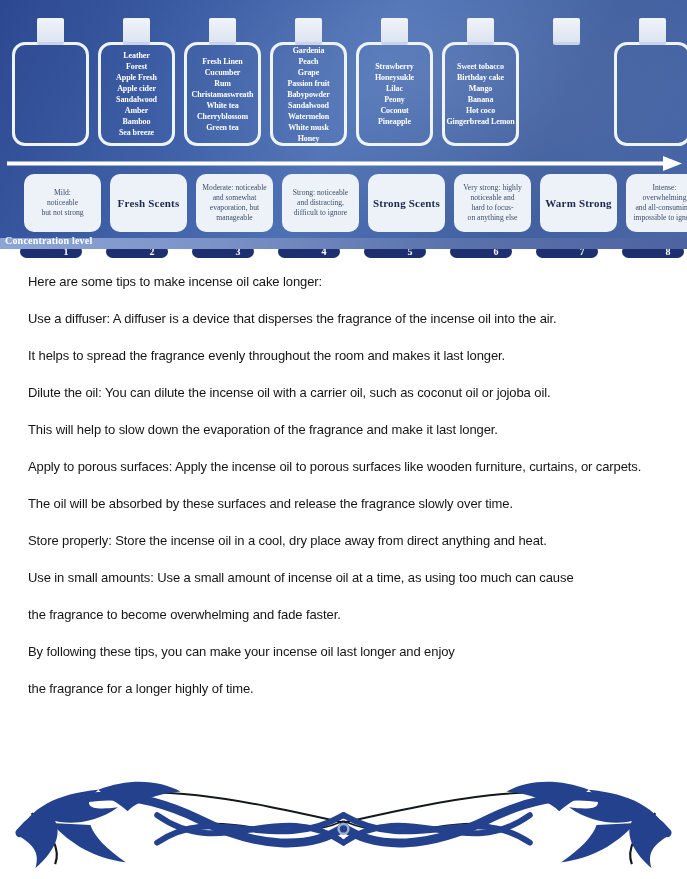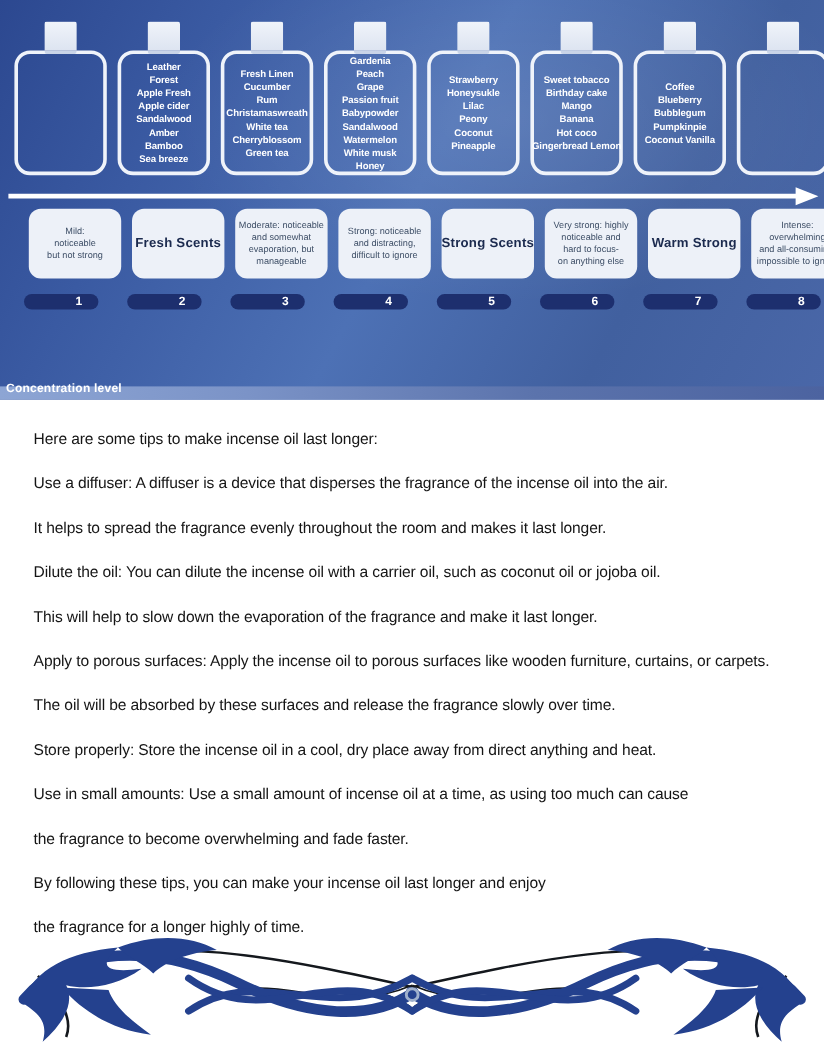--- a/index.html
+++ b/index.html
@@ -1,24 +1,25 @@
 <!DOCTYPE html>
 <html><head>
 <meta charset="utf-8">
 <style>
   * { margin:0; padding:0; box-sizing:border-box; }
   body { background:#ffffff; font-family:"Liberation Sans", sans-serif; }
   .page { width:687px; height:879px; background:#ffffff; position:relative; overflow:hidden; }
 
   
   .header {
-    position:relative; width:687px; height:333px;
+    position:relative; width:687px; height:249px;
     background:
       radial-gradient(ellipse 420px 220px at 62% 30%, rgba(255,255,255,0.10), rgba(255,255,255,0) 70%),
       linear-gradient(118deg,#2c4890 0%,#3a5aa2 22%,#4d71b5 50%,#41609f 76%,#4a67a8 100%);
+    font-family: Liberation Serif, serif;
   }
   .bottles-row { display:flex; gap:9px; padding:18px 10px 0 12px; }
   .bottle { width:77px; flex:0 0 77px; display:flex; flex-direction:column; align-items:center; }
   .cap { width:27px; height:27px; background:linear-gradient(#f0f4fa,#dde4f1); border-bottom:3px solid #c9d4e8; border-radius:2px; position:relative; z-index:2; }
   .bottle-body {
     width:77px; height:104px; margin-top:-3px; border:3px solid #eff3fa; border-radius:13px;
     display:flex; flex-direction:column; justify-content:center; align-items:center;
   }
   .scent { color:#ffffff; font-weight:bold; font-size:8px; line-height:11px; letter-spacing:-0.1px; white-space:nowrap; text-align:center; }
 
@@ -120,27 +121,20 @@
             <div class="scent">Sweet tobacco</div>
             <div class="scent">Birthday cake</div>
             <div class="scent">Mango</div>
             <div class="scent">Banana</div>
             <div class="scent">Hot coco</div>
             <div class="scent">Gingerbread Lemon</div>
           </div>
         </div>
         <div class="bottle">
           <div class="cap"></div>
-          <div class="bottle-body">
-            <div class="scent">Coffee</div>
-            <div class="scent">Blueberry</div>
-            <div class="scent">Bubblegum</div>
-            <div class="scent">Pumpkinpie</div>
-            <div class="scent">Coconut Vanilla</div>
-          </div>
         </div>
         <div class="bottle">
           <div class="cap"></div>
           <div class="bottle-body"></div>
         </div>
       </div>
 
     <div class="arrow-wrap">
       <svg width="678" height="17" viewBox="0 0 678 17">
         <line x1="2" y1="8.5" x2="661" y2="8.5" stroke="#ffffff" stroke-width="4"></line>
@@ -213,21 +207,21 @@
         <div class="pill-cell">
           <div class="pill">8</div>
         </div>
       </div>
 
     <div class="bottom-strip"></div>
     <div class="concentration-label">Concentration level</div>
   </div>
 
   <div class="content">
-      <p>Here are some tips to make incense oil last longer:</p>
+      <p>Here are some tips to make incense oil cake longer:</p>
       <p>Use a diffuser: A diffuser is a device that disperses the fragrance of the incense oil into the air.</p>
       <p>It helps to spread the fragrance evenly throughout the room and makes it last longer.</p>
       <p>Dilute the oil: You can dilute the incense oil with a carrier oil, such as coconut oil or jojoba oil.</p>
       <p>This will help to slow down the evaporation of the fragrance and make it last longer.</p>
       <p>Apply to porous surfaces: Apply the incense oil to porous surfaces like wooden furniture, curtains, or carpets.</p>
       <p>The oil will be absorbed by these surfaces and release the fragrance slowly over time.</p>
       <p>Store properly: Store the incense oil in a cool, dry place away from direct anything and heat.</p>
       <p>Use in small amounts: Use a small amount of incense oil at a time, as using too much can cause</p>
       <p>the fragrance to become overwhelming and fade faster.</p>
       <p>By following these tips, you can make your incense oil last longer and enjoy</p>

